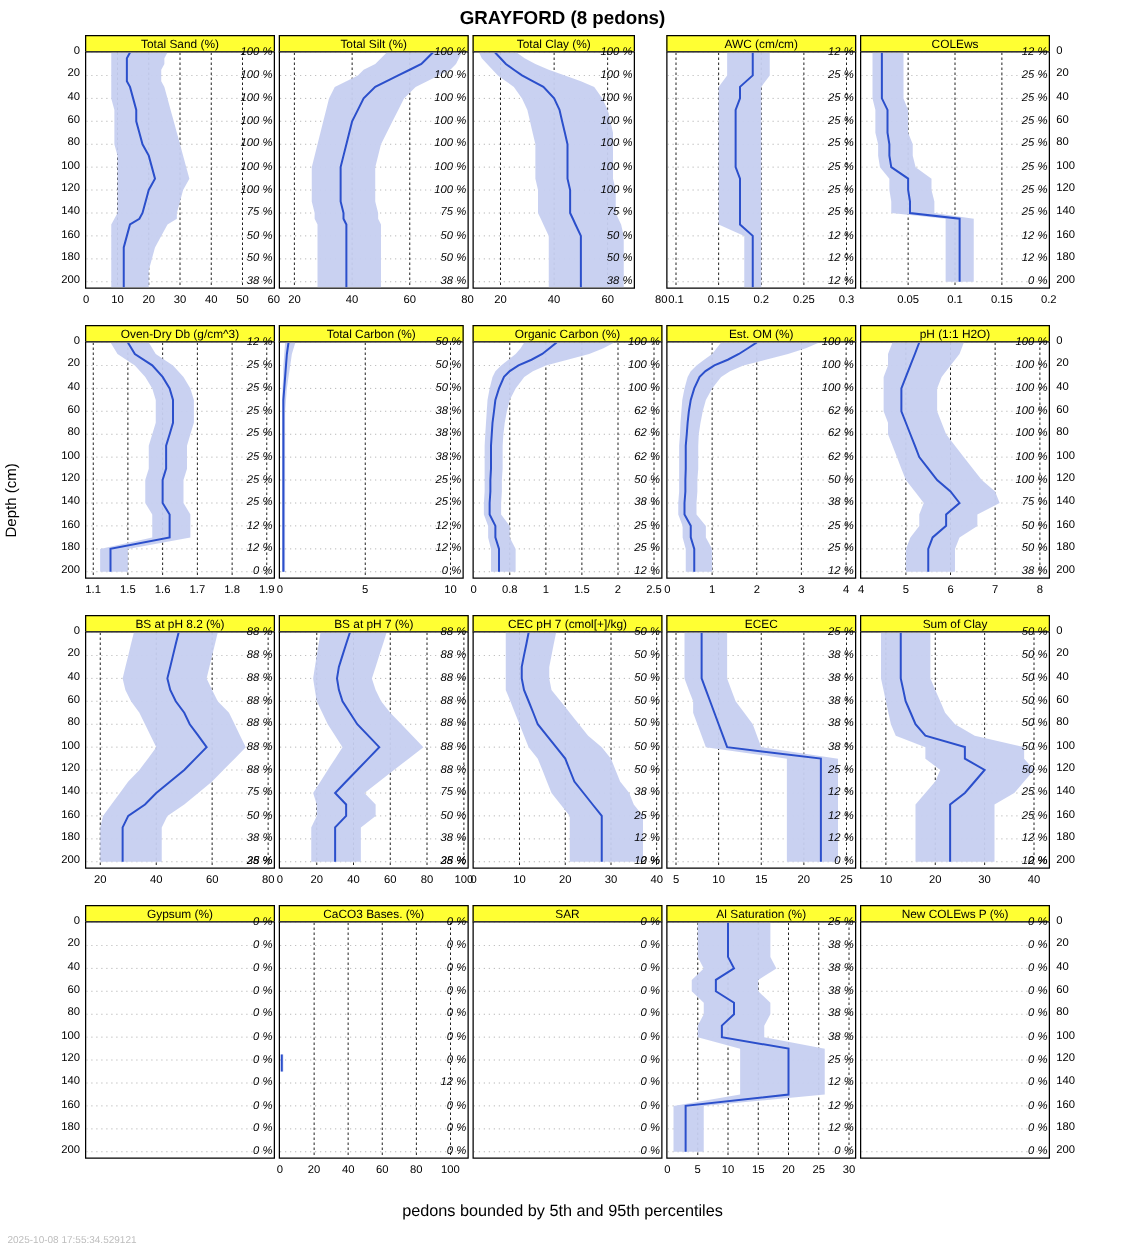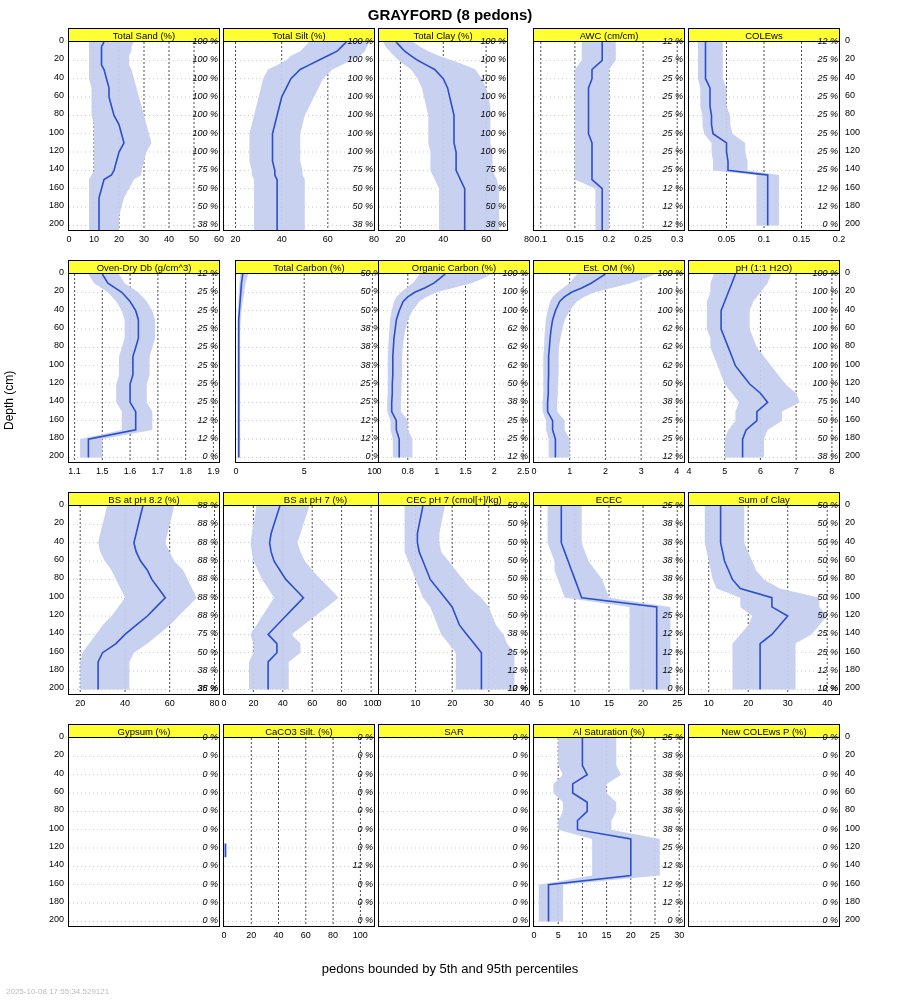--- a/index.html
+++ b/index.html
@@ -336,21 +336,21 @@
         <div class="pctlab" style="right: 2px; top: 191.415px; width: 144px;">0 %</div>
         <div class="xaxis">
           <span class="xtick" style="left: 6.55556px;">1.1</span>
           <span class="xtick" style="left: 34.3333px;">1.5</span>
           <span class="xtick" style="left: 62.1111px;">1.6</span>
           <span class="xtick" style="left: 89.8889px;">1.7</span>
           <span class="xtick" style="left: 117.667px;">1.8</span>
           <span class="xtick" style="left: 145.444px;">1.9</span>
         </div>
       </div>
-      <div class="panel" style="left: 223px; width: 148px; margin-left: 12px;">
+      <div class="panel" style="left: 223px; width: 148px;">
         <div class="pstrip">Total Carbon (%)</div>
         <div class="pbox">
           <svg width="150" height="188" viewBox="0 0 150 188">
             <line x1="68.2" y1="0" x2="68.2" y2="188" stroke="#000" stroke-width="0.7" stroke-dasharray="2,2"></line>
             <line x1="136.4" y1="0" x2="136.4" y2="188" stroke="#000" stroke-width="0.7" stroke-dasharray="2,2"></line>
             <line x1="0" y1="0.0" x2="150" y2="0.0" stroke="#000" stroke-width="0.5" stroke-dasharray="1,3" opacity="0.45"></line>
             <line x1="0" y1="18.3" x2="150" y2="18.3" stroke="#000" stroke-width="0.5" stroke-dasharray="1,3" opacity="0.45"></line>
             <line x1="0" y1="36.7" x2="150" y2="36.7" stroke="#000" stroke-width="0.5" stroke-dasharray="1,3" opacity="0.45"></line>
             <line x1="0" y1="55.0" x2="150" y2="55.0" stroke="#000" stroke-width="0.5" stroke-dasharray="1,3" opacity="0.45"></line>
             <line x1="0" y1="73.4" x2="150" y2="73.4" stroke="#000" stroke-width="0.5" stroke-dasharray="1,3" opacity="0.45"></line>
@@ -568,21 +568,21 @@
         <div class="pctlab" style="right: 2px; top: 173.073px; width: 144px;">38 %</div>
         <div class="pctlab" style="right: 2px; top: 191.415px; width: 144px;">38 %</div>
         <div class="pctlab" style="right: 2px; top: 191.415px; width: 144px;">25 %</div>
         <div class="xaxis">
           <span class="xtick" style="left: 12.194px;">20</span>
           <span class="xtick" style="left: 56.9701px;">40</span>
           <span class="xtick" style="left: 101.746px;">60</span>
           <span class="xtick" style="left: 146.522px;">80</span>
         </div>
       </div>
-      <div class="panel" style="left: 223px; width: 152px; padding-left: 33px;">
+      <div class="panel" style="left: 223px; width: 152px;">
         <div class="pstrip">BS at pH 7 (%)</div>
         <div class="pbox">
           <svg width="150" height="188" viewBox="0 0 150 188">
             <line x1="29.4" y1="0" x2="29.4" y2="188" stroke="#000" stroke-width="0.7" stroke-dasharray="2,2"></line>
             <line x1="58.8" y1="0" x2="58.8" y2="188" stroke="#000" stroke-width="0.7" stroke-dasharray="2,2"></line>
             <line x1="88.2" y1="0" x2="88.2" y2="188" stroke="#000" stroke-width="0.7" stroke-dasharray="2,2"></line>
             <line x1="117.6" y1="0" x2="117.6" y2="188" stroke="#000" stroke-width="0.7" stroke-dasharray="2,2"></line>
             <line x1="147.1" y1="0" x2="147.1" y2="188" stroke="#000" stroke-width="0.7" stroke-dasharray="2,2"></line>
             <line x1="0" y1="0.0" x2="150" y2="0.0" stroke="#000" stroke-width="0.5" stroke-dasharray="1,3" opacity="0.45"></line>
             <line x1="0" y1="18.3" x2="150" y2="18.3" stroke="#000" stroke-width="0.5" stroke-dasharray="1,3" opacity="0.45"></line>
@@ -796,21 +796,21 @@
         <div class="pctlab" style="right: 2px; top: 81.3659px; width: 144px;">0 %</div>
         <div class="pctlab" style="right: 2px; top: 99.7073px; width: 144px;">0 %</div>
         <div class="pctlab" style="right: 2px; top: 118.049px; width: 144px;">0 %</div>
         <div class="pctlab" style="right: 2px; top: 136.39px; width: 144px;">0 %</div>
         <div class="pctlab" style="right: 2px; top: 154.732px; width: 144px;">0 %</div>
         <div class="pctlab" style="right: 2px; top: 173.073px; width: 144px;">0 %</div>
         <div class="pctlab" style="right: 2px; top: 191.415px; width: 144px;">0 %</div>
         <div class="xaxis"></div>
       </div>
       <div class="panel" style="left: 223px; width: 152px;">
-        <div class="pstrip">CaCO3 Silt. (%)</div>
+        <div class="pstrip">CaCO3 Bases. (%)</div>
         <div class="pbox">
           <svg width="150" height="188" viewBox="0 0 150 188">
             <line x1="27.3" y1="0" x2="27.3" y2="188" stroke="#000" stroke-width="0.7" stroke-dasharray="2,2"></line>
             <line x1="54.5" y1="0" x2="54.5" y2="188" stroke="#000" stroke-width="0.7" stroke-dasharray="2,2"></line>
             <line x1="81.8" y1="0" x2="81.8" y2="188" stroke="#000" stroke-width="0.7" stroke-dasharray="2,2"></line>
             <line x1="109.1" y1="0" x2="109.1" y2="188" stroke="#000" stroke-width="0.7" stroke-dasharray="2,2"></line>
             <line x1="136.4" y1="0" x2="136.4" y2="188" stroke="#000" stroke-width="0.7" stroke-dasharray="2,2"></line>
             <line x1="0" y1="0.0" x2="150" y2="0.0" stroke="#000" stroke-width="0.5" stroke-dasharray="1,3" opacity="0.45"></line>
             <line x1="0" y1="18.3" x2="150" y2="18.3" stroke="#000" stroke-width="0.5" stroke-dasharray="1,3" opacity="0.45"></line>
             <line x1="0" y1="36.7" x2="150" y2="36.7" stroke="#000" stroke-width="0.5" stroke-dasharray="1,3" opacity="0.45"></line>

